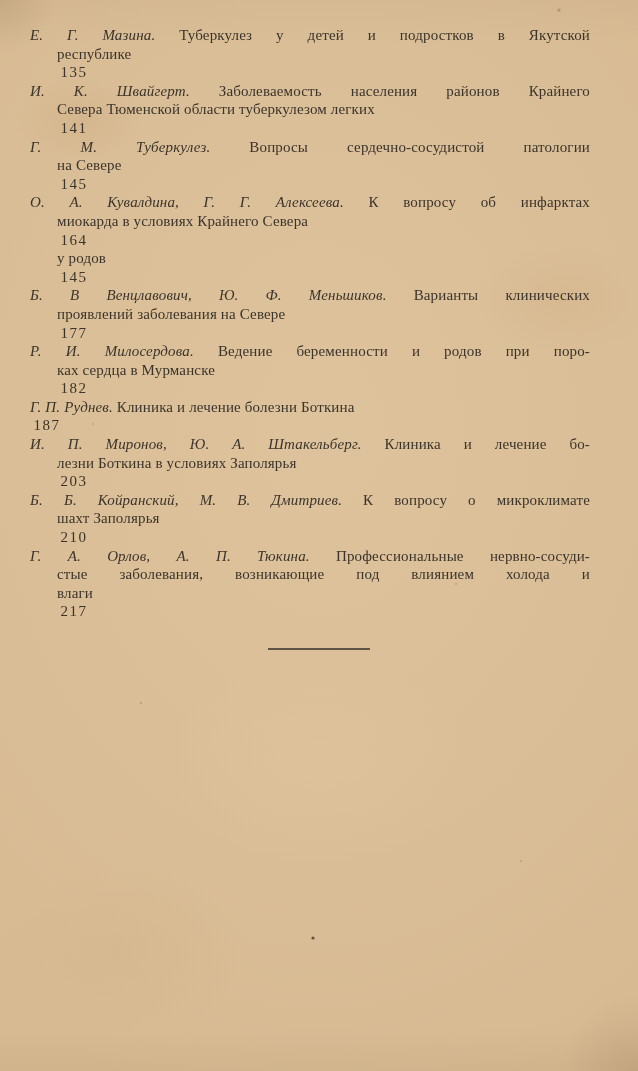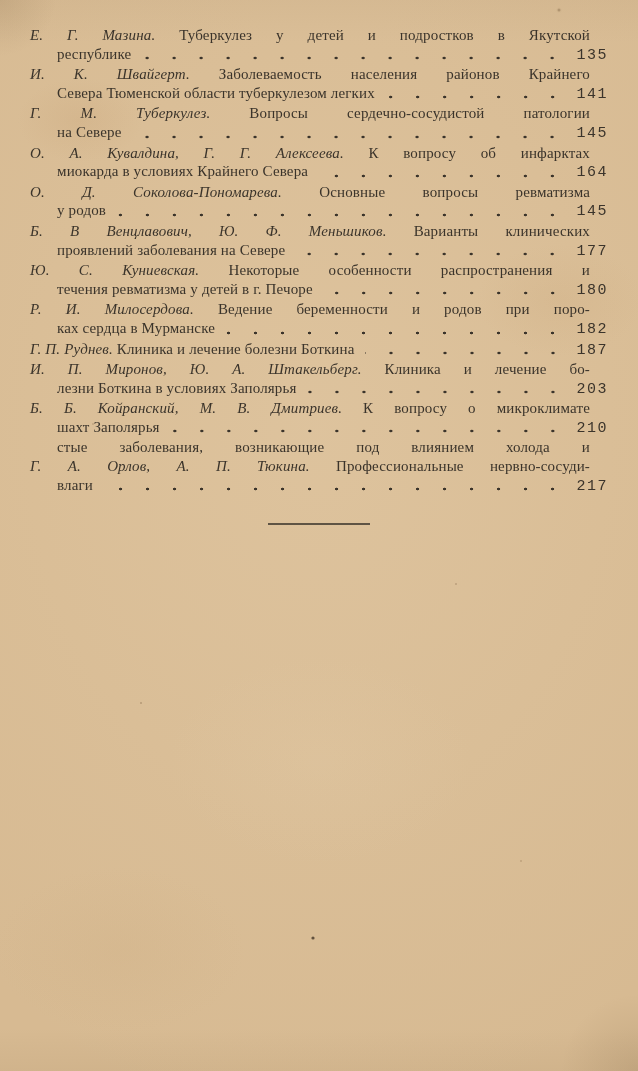--- a/index.html
+++ b/index.html
@@ -61,20 +61,21 @@
     text-align:justify;
     text-align-last:justify;
     padding-right:18px;
   }
   .line.indent{
     padding-left:27px;
   }
   .line.last{
     display:flex;
     align-items:baseline;
+    flex-direction:column;
   }
   .line.last .text{
     white-space:nowrap;
     flex:0 0 auto;
   }
   .authors{
     font-style:italic;
   }
   .leader{
     flex:1 1 auto;
@@ -82,23 +83,22 @@
     margin-left:10px;
     margin-right:8px;
     background-image:radial-gradient(circle, var(--ink) 1.25px, rgba(0,0,0,0) 1.6px);
     background-size:27px 6px;
     background-repeat:repeat-x;
     background-position:right 0 bottom 4px;
   }
   .pagenum{
     flex:0 0 auto;
     min-width:34px;
-    text-align:right;
+    text-align:center;
     letter-spacing:1.5px;
-    font-family:Liberation Mono, monospace;
   }
   .divider{
     width:102px;
     height:2px;
     margin:27px auto 0 auto;
     background:var(--ink);
     opacity:.78;
     border:none;
   }
 </style>
@@ -134,41 +134,32 @@
       </div>
       <div class="entry">
         <div class="line first just"><span class="authors">О. А. Кувалдина, Г. Г. Алексеева.</span> <span>К вопросу об инфарктах</span></div>
         <div class="line indent last">
           <span class="text">миокарда в условиях Крайнего Севера</span>
           <span class="leader"></span>
           <span class="pagenum">164</span>
         </div>
       </div>
       <div class="entry">
-        <div class="line first just"><span class="authors">О. Д. Соколова-Пономарева.</span> <span>Основные вопросы ревматизма</span></div>
         <div class="line indent last">
           <span class="text">у родов</span>
           <span class="leader"></span>
           <span class="pagenum">145</span>
         </div>
       </div>
       <div class="entry">
         <div class="line first just"><span class="authors">Б. В Венцлавович, Ю. Ф. Меньшиков.</span> <span>Варианты клинических</span></div>
         <div class="line indent last">
           <span class="text">проявлений заболевания на Севере</span>
           <span class="leader"></span>
           <span class="pagenum">177</span>
-        </div>
-      </div>
-      <div class="entry">
-        <div class="line first just"><span class="authors">Ю. С. Куниевская.</span> <span>Некоторые особенности распространения и</span></div>
-        <div class="line indent last">
-          <span class="text">течения ревматизма у детей в г. Печоре</span>
-          <span class="leader"></span>
-          <span class="pagenum">180</span>
         </div>
       </div>
       <div class="entry">
         <div class="line first just"><span class="authors">Р. И. Милосердова.</span> <span>Ведение беременности и родов при поро-</span></div>
         <div class="line indent last">
           <span class="text">ках сердца в Мурманске</span>
           <span class="leader"></span>
           <span class="pagenum">182</span>
         </div>
       </div>
@@ -189,22 +180,22 @@
       </div>
       <div class="entry">
         <div class="line first just"><span class="authors">Б. Б. Койранский, М. В. Дмитриев.</span> <span>К вопросу о микроклимате</span></div>
         <div class="line indent last">
           <span class="text">шахт Заполярья</span>
           <span class="leader"></span>
           <span class="pagenum">210</span>
         </div>
       </div>
       <div class="entry">
+        <div class="line first just"><span class="authors">Г. А. Орлов, А. П. Тюкина.</span> <span>Профессиональные нервно-сосуди-</span></div>
         <div class="line indent just"><span>стые заболевания, возникающие под влиянием холода и</span></div>
-        <div class="line first just"><span class="authors">Г. А. Орлов, А. П. Тюкина.</span> <span>Профессиональные нервно-сосуди-</span></div>
         <div class="line indent last">
           <span class="text">влаги</span>
           <span class="leader"></span>
           <span class="pagenum">217</span>
         </div>
       </div>
     </main>
   <div class="divider"></div>
 </div>
 

